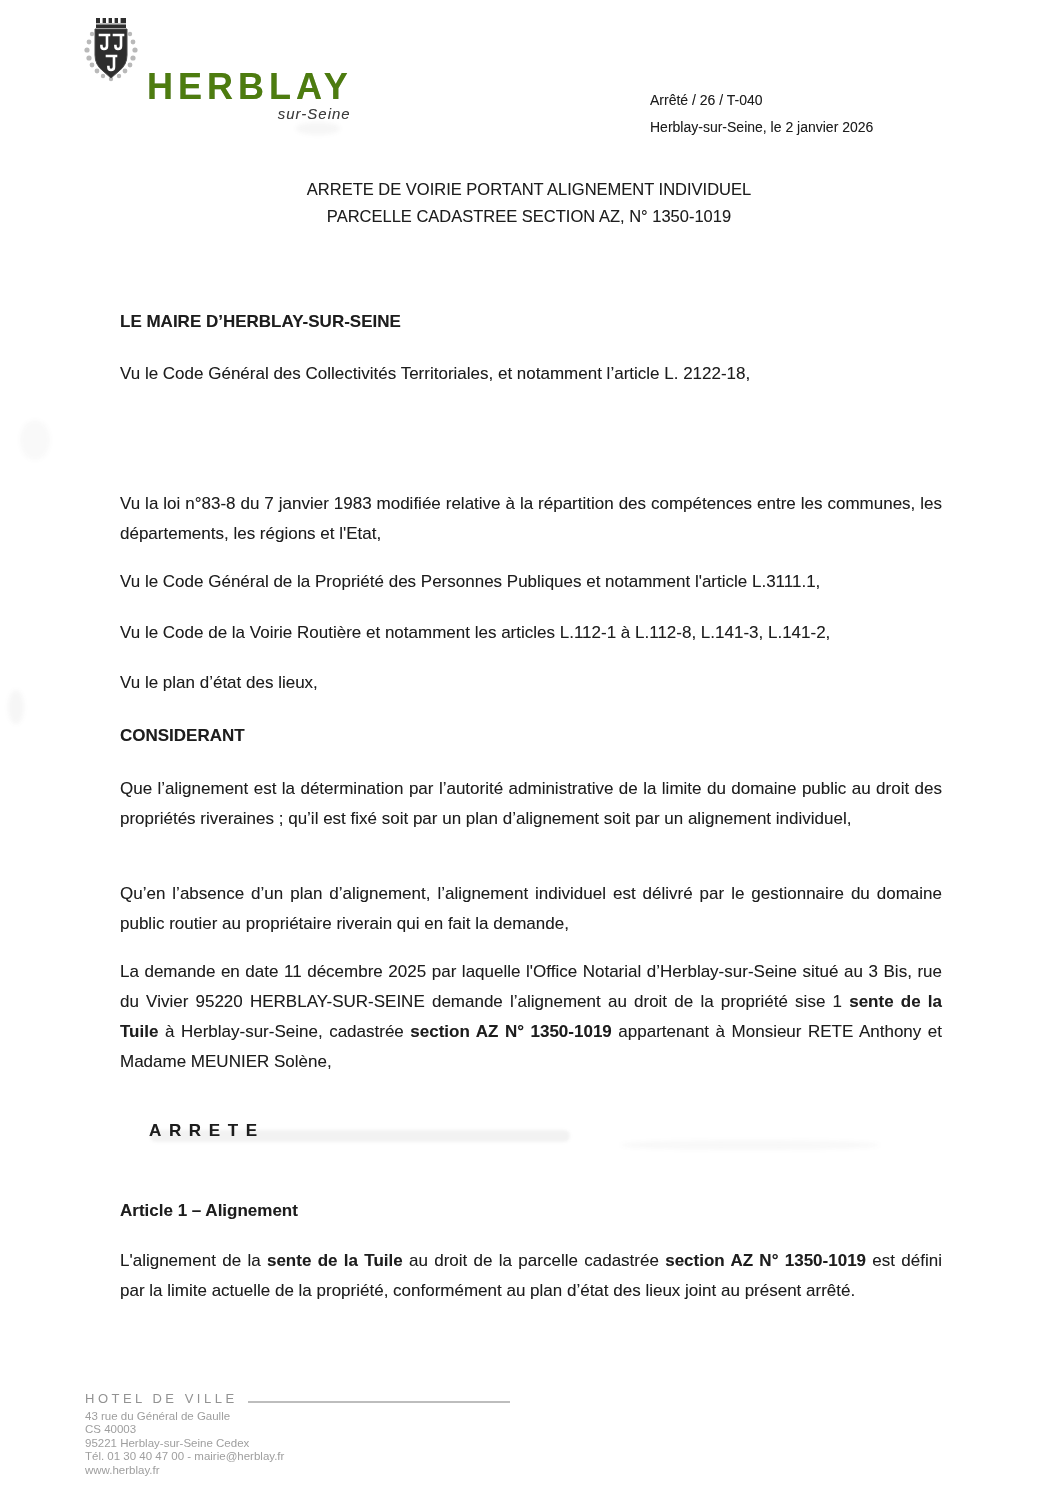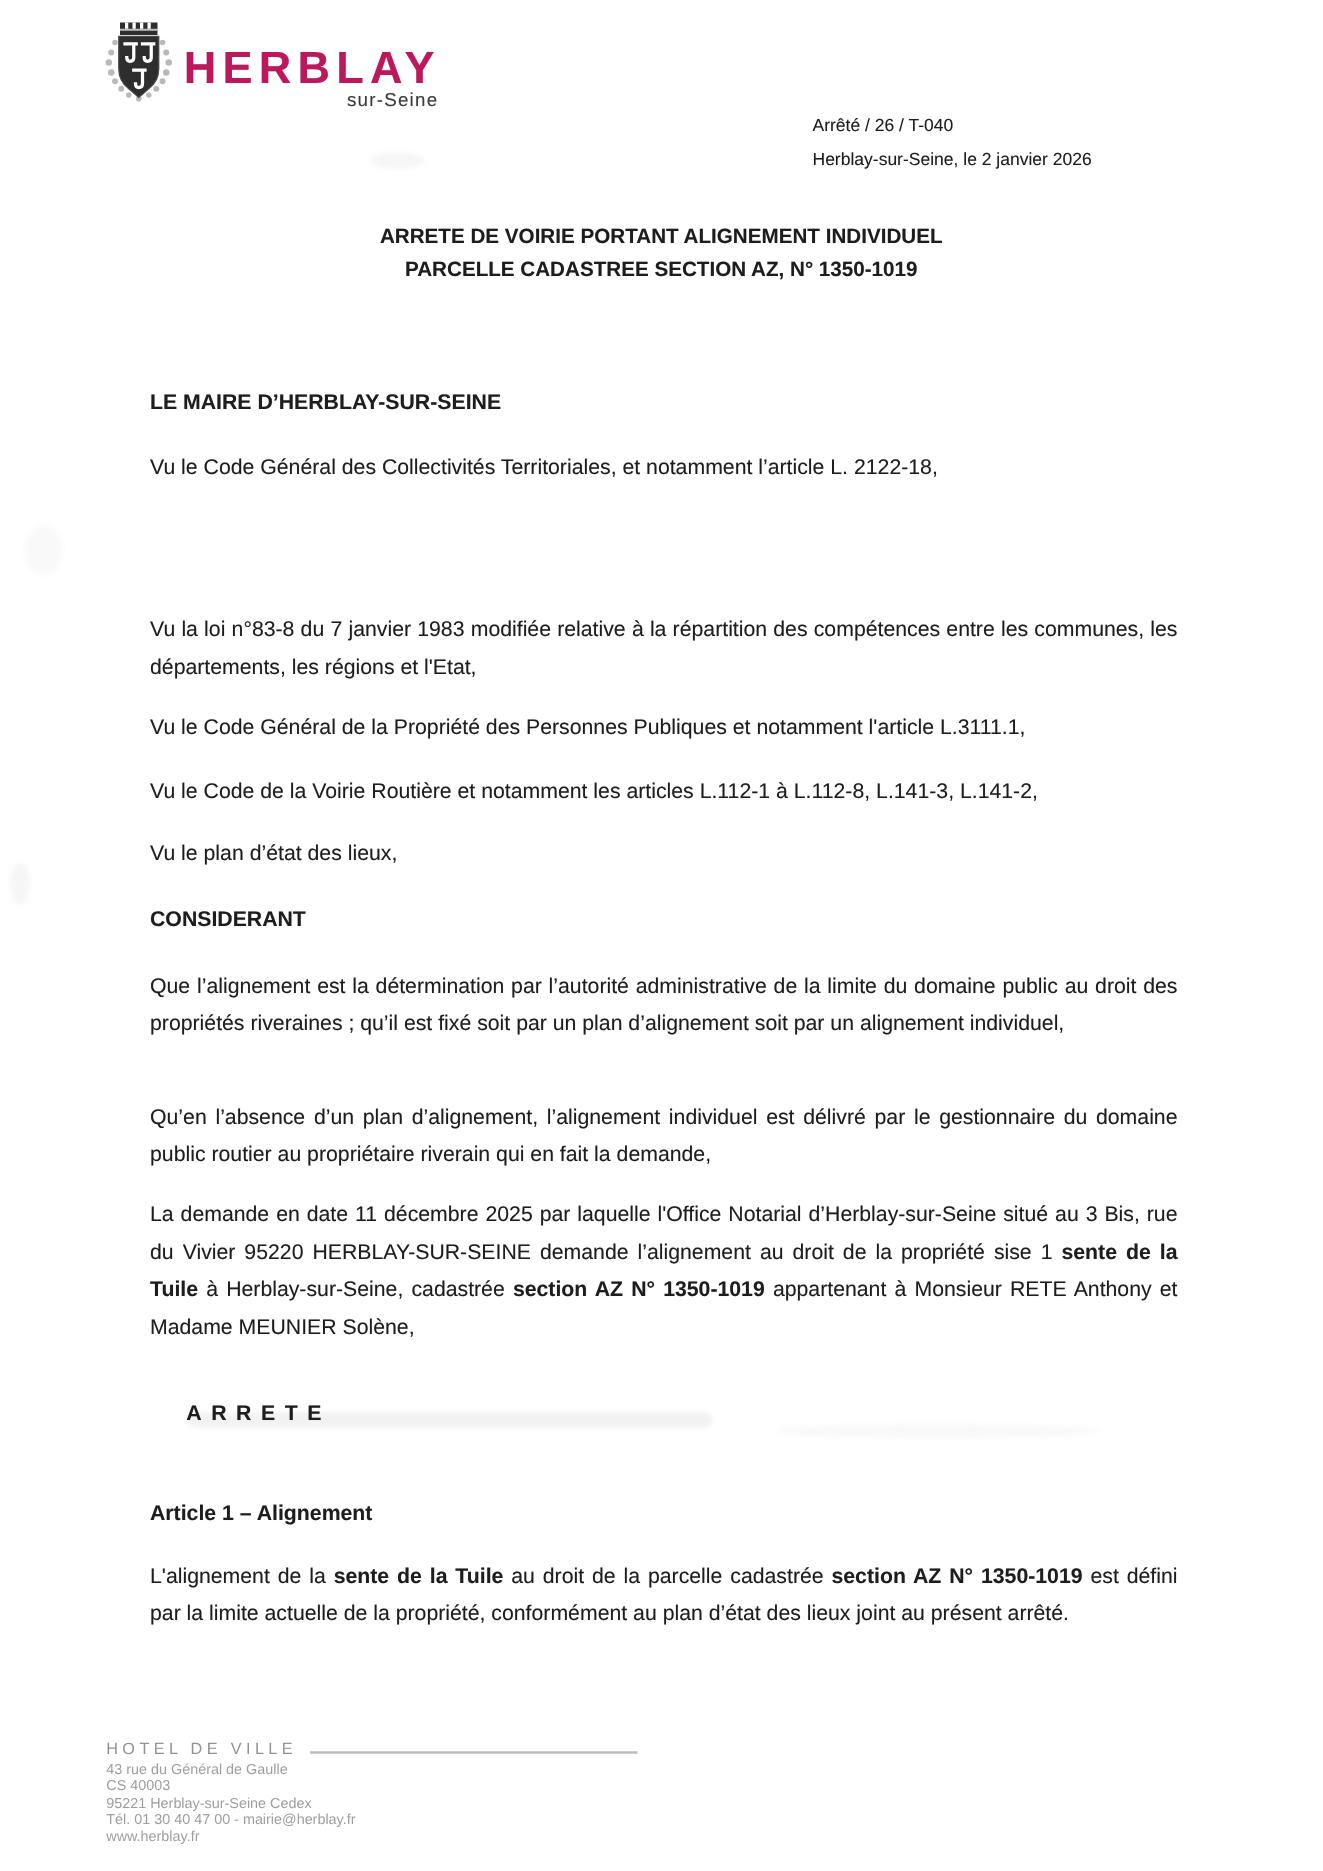--- a/index.html
+++ b/index.html
@@ -12,35 +12,35 @@
     color:#1d1d1d;
     overflow:hidden;
     text-shadow:0 0 .6px rgba(40,40,40,.35);
   }
   
   .logo{position:absolute;left:83px;top:14px;display:flex;align-items:flex-start;}
   .crest{width:56px;height:76px;flex:0 0 auto;}
   .logo-text{margin-left:8px;margin-top:22px;}
   .logo-name{
     font-size:36px;font-weight:bold;letter-spacing:5px;
-    color:#be185d;line-height:1;display:block;
+    color:#4d7c0f;line-height:1;display:block;margin-top:33px;
   }
   .logo-sub{
     display:block;text-align:right;font-size:15px;color:#3c3c3c;
-    letter-spacing:1px;margin-top:0px;padding-right:2px;
+    letter-spacing:1px;margin-top:0px;padding-right:2px;font-style:italic;
   }
   
   .ref-block{
     position:absolute;left:650px;top:87px;
     font-weight:normal;font-size:14px;line-height:27px;white-space:nowrap;
   }
   
   .doc-title{
     position:absolute;left:0;right:0;top:176px;
-    text-align:center;font-weight:bold;font-size:16.5px;line-height:27px;
+    text-align:center;font-weight:normal;font-size:16.5px;line-height:27px;
   }
   
   .para{
     position:absolute;left:120px;width:822px;
     font-size:17px;line-height:30px;text-align:justify;
   }
   .left{text-align:left;}
   .bold{font-weight:bold;}
   .sp{letter-spacing:.45em;margin-left:29px;}
   

